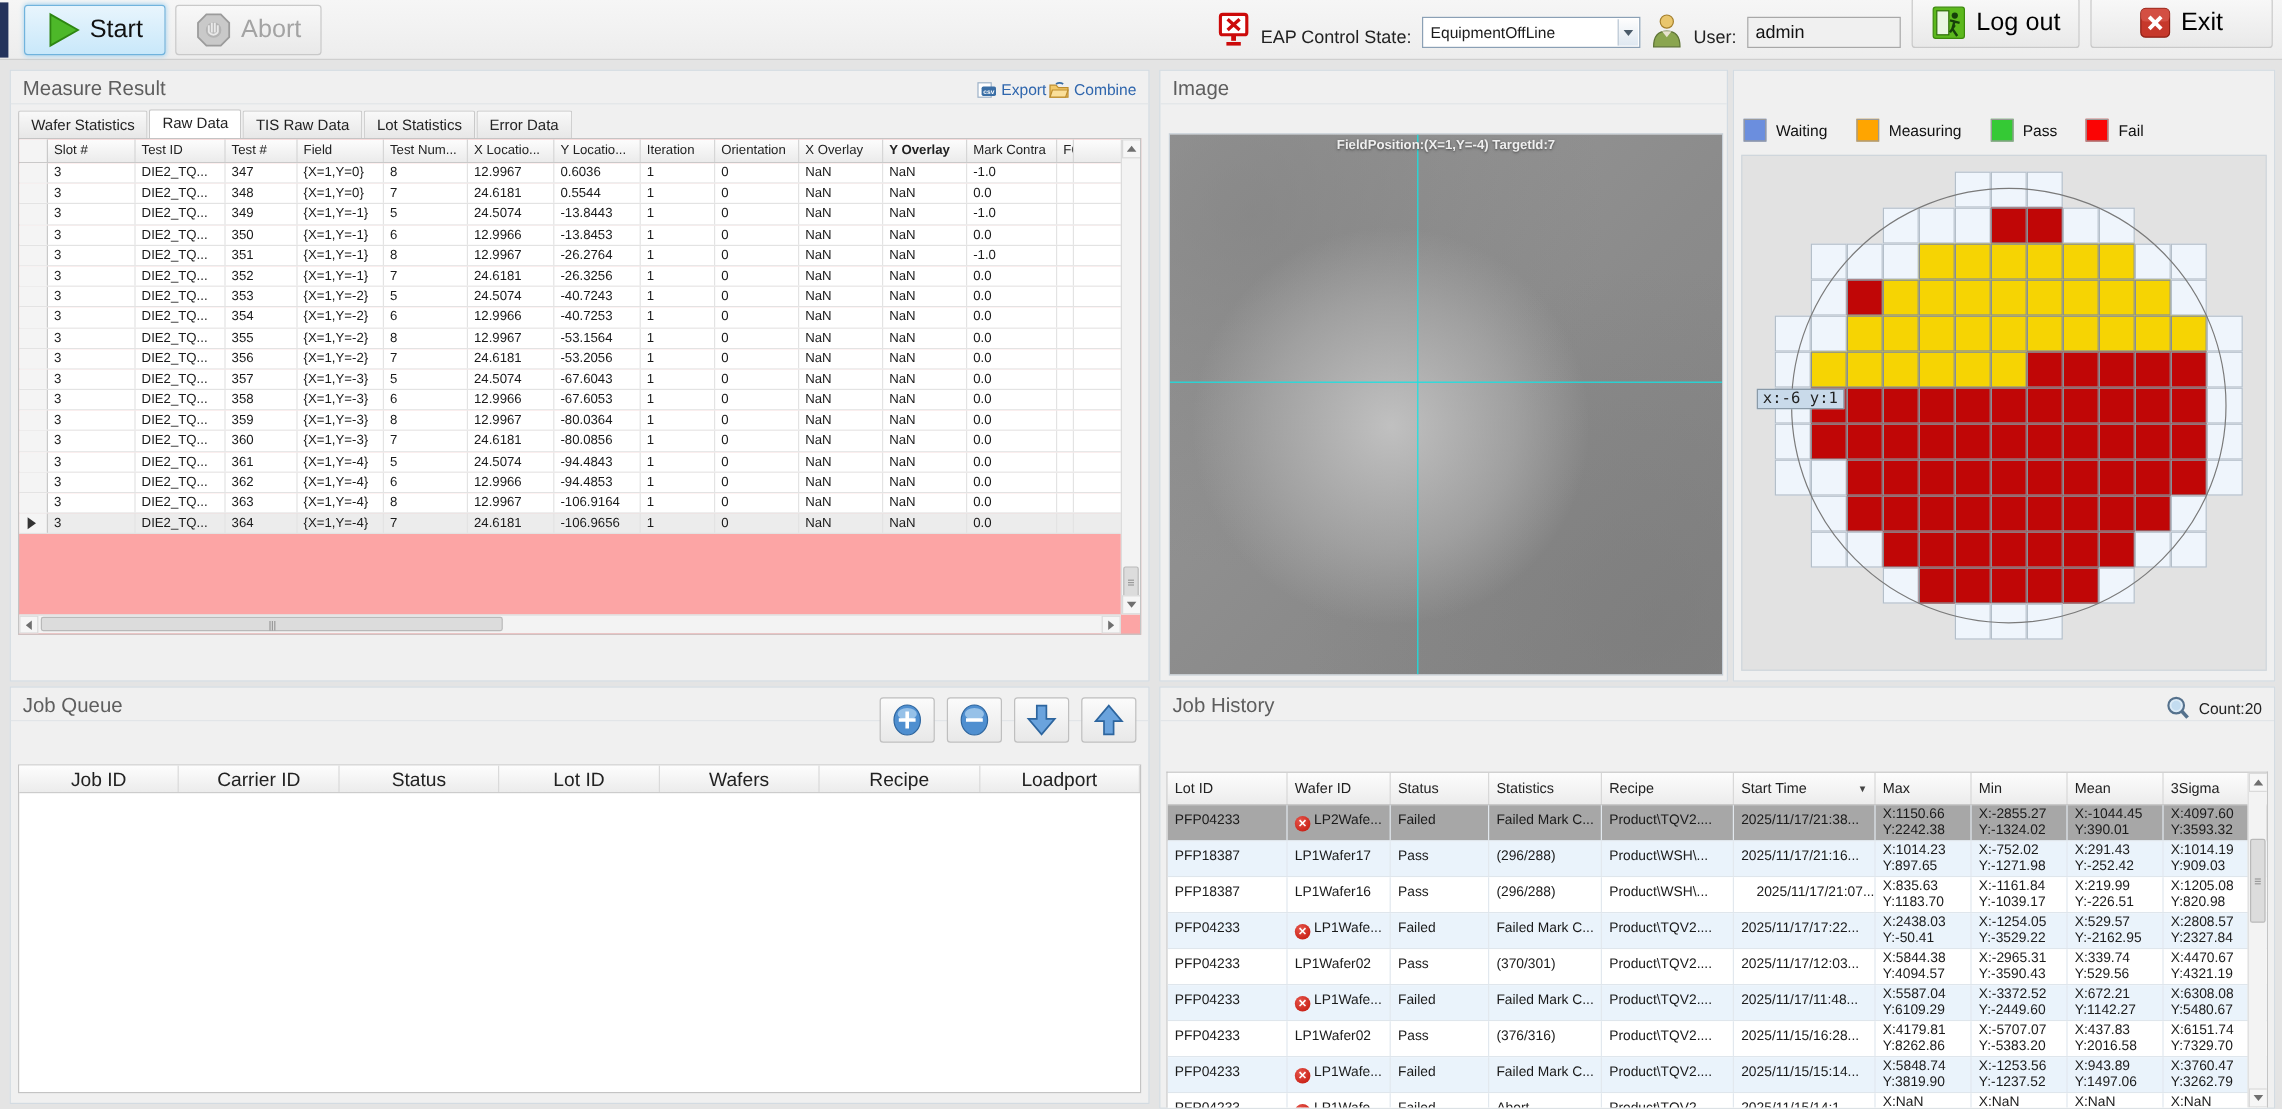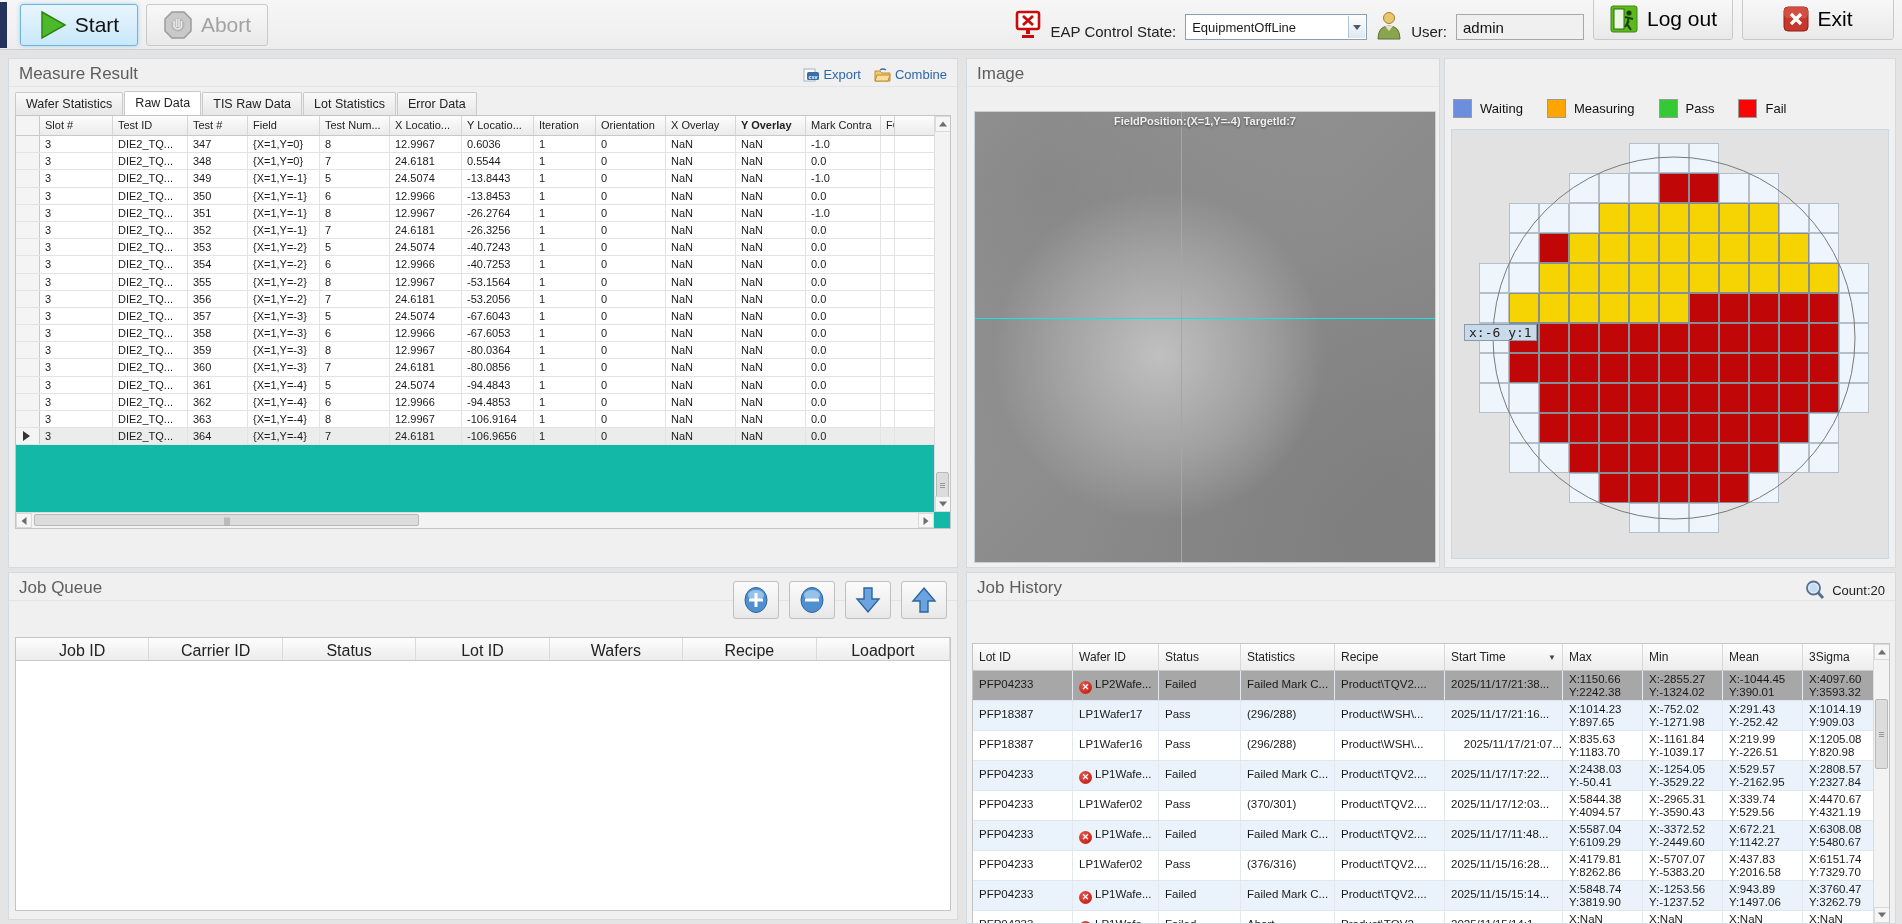--- a/index.html
+++ b/index.html
@@ -26,26 +26,26 @@
   .panel { position:absolute; background:#f0f0f0; border:1px solid #d3dbe2; }
   .panel-title { font-size:17px; color:#5e5e5e; padding:5px 10px 3px; border-bottom:1px solid #e2e5e8; height:28px; }
 
   #panel-measure   { left:8px;    top:58px;  width:950px; height:510px; }
   #panel-jobqueue  { left:8px;    top:572px; width:950px; height:348px; }
   #panel-image     { left:966px;  top:58px;  width:474px; height:510px; }
   #panel-wafermap  { left:1444px; top:58px;  width:452px; height:510px; }
   #panel-jobhistory{ left:966px;  top:572px; width:930px; height:352px; }
 
   
-  .mr-links { position:absolute; right:10px; top:8px; display:flex; gap:13px; font-size:13px; color:#2f66ad; }
+  .mr-links { position:absolute; right:10px; top:8px; display:flex; gap:2px; font-size:13px; color:#2f66ad; }
   .mr-link { display:flex; align-items:center; gap:4px; cursor:pointer; }
   #mr-tabs { position:absolute; left:6px; top:32px; display:flex; height:24px; align-items:flex-end; }
   .tab { font-size:12.5px; padding:4px 10px 4px; background:linear-gradient(#f9f9f9,#e7e7e7); border:1px solid #c9c9c9; border-bottom:none; margin-right:1px; border-radius:2px 2px 0 0; color:#222; cursor:pointer; }
   .tab.active { background:#fff; height:24px; position:relative; z-index:2; }
-  #mr-table { position:absolute; left:6px; top:56px; right:6px; height:414px; background:#14b8a6; border:1px solid #c4c4c4; overflow:hidden; }
+  #mr-table { position:absolute; left:6px; top:56px; right:6px; height:414px; background:#fca5a5; border:1px solid #c4c4c4; overflow:hidden; }
   .mr-hdr { display:flex; height:20px; background:linear-gradient(#fdfdfd,#ebebeb); border-bottom:1px solid #c9c9c9; }
   .mr-hcell { font-size:11px; color:#222; padding:3px 0 0 5px; border-right:1px solid #d6d6d6; overflow:hidden; white-space:nowrap; flex:none; }
   .mr-row { display:flex; height:17.2px; border-bottom:1px solid #e3e3e3; background:#fff; }
   .mr-row.sel { background:#ececec; }
   .mr-cell { font-size:11px; padding:2px 0 0 5px; border-right:1px solid #e3e3e3; overflow:hidden; white-space:nowrap; flex:none; }
   .mr-rowhdr { background:#f4f4f4; border-right:1px solid #c9c9c9; flex:none; width:24px; position:relative; }
   .mr-rowhdr .arr { position:absolute; left:7px; top:3px; width:0; height:0; border:5px solid transparent; border-left:7px solid #333; }
   
   .vscroll { position:absolute; top:0; right:0; width:16px; background:#f3f3f3; border-left:1px solid #dcdcdc; }
   .hscroll { position:absolute; left:0; right:16px; bottom:0; height:16px; background:#f3f3f3; border-top:1px solid #dcdcdc; }

